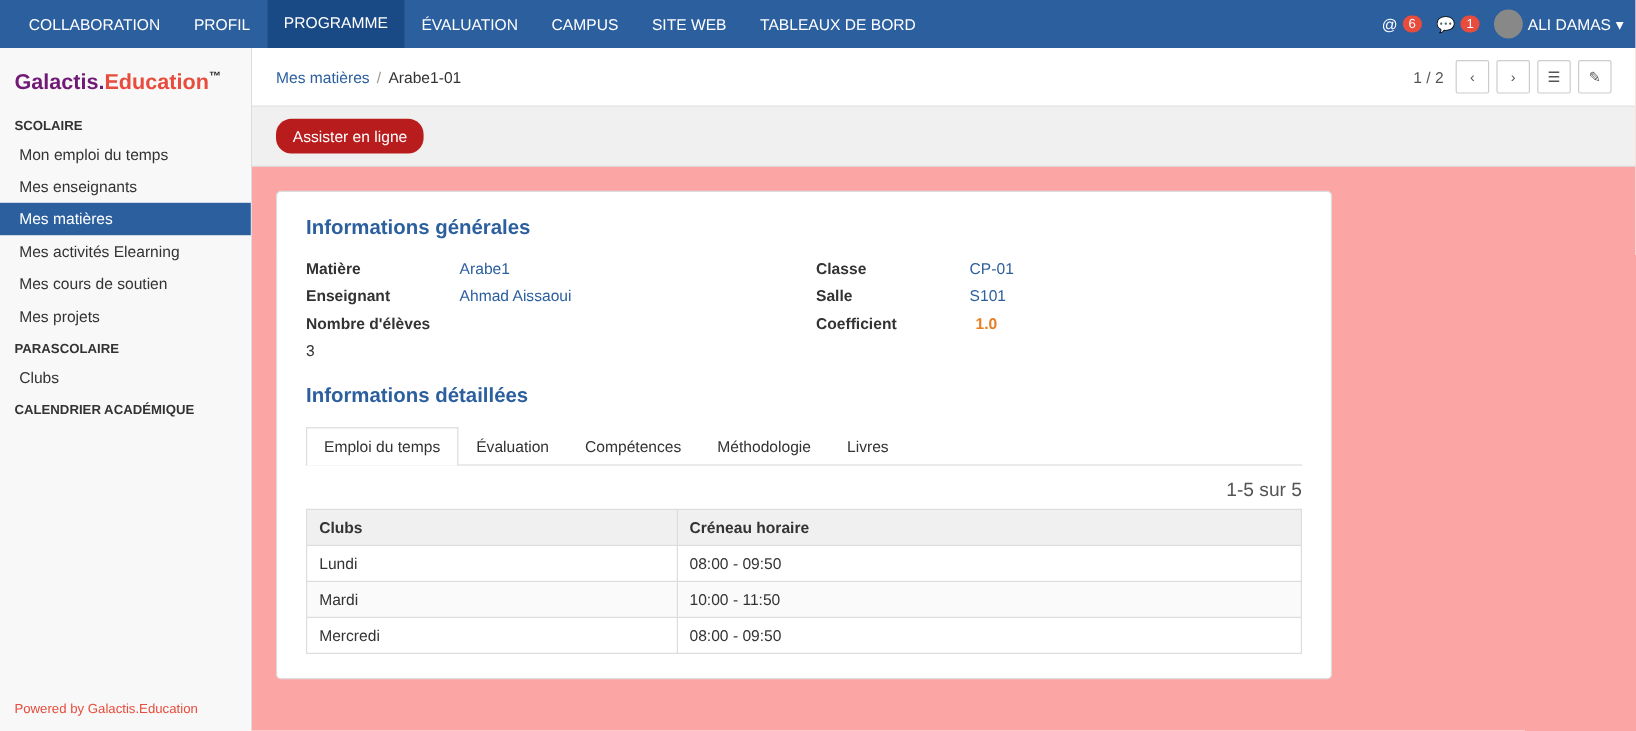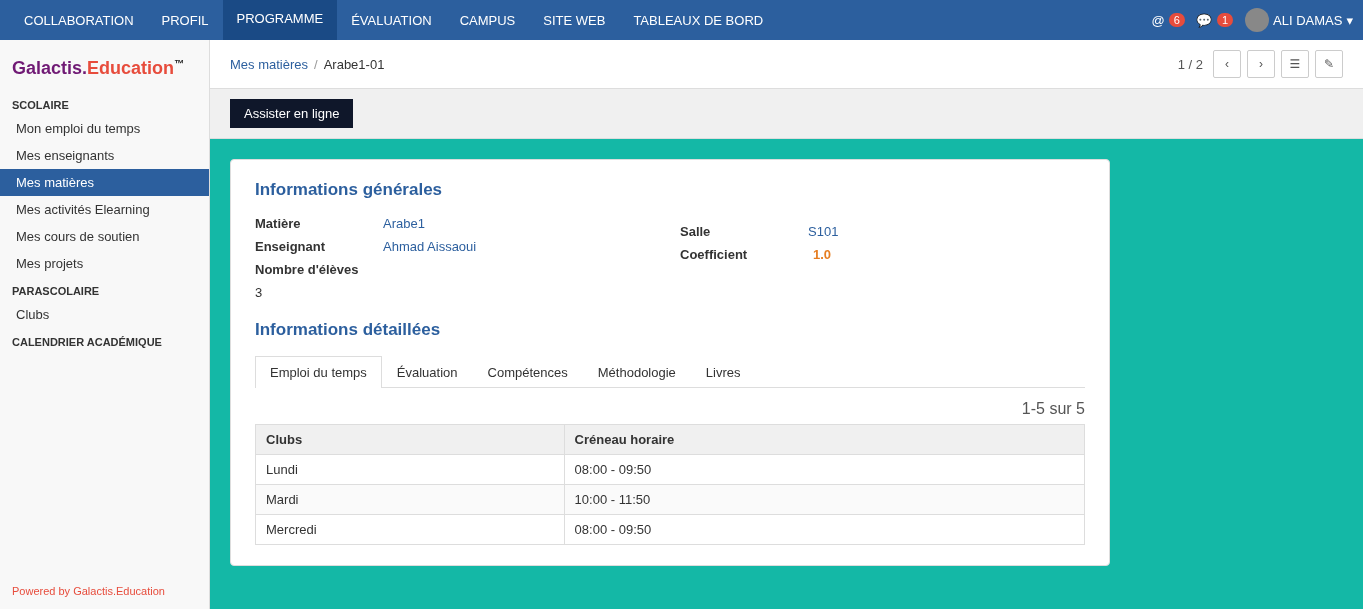--- a/index.html
+++ b/index.html
@@ -153,35 +153,35 @@
       border-radius: 2px;
     }
 
     
     .action-bar {
       padding: 10px 20px;
       background: #f0f0f0;
       border-bottom: 1px solid #ddd;
     }
     .btn-primary {
-      background: #0f172a;
+      background: #b91c1c;
       color: #fff;
       border: none;
       padding: 7px 14px;
       font-size: 13px;
       cursor: pointer;
-      border-radius: 0;
+      border-radius: 13px;
     }
 
     
     .content-area {
       flex: 1;
       overflow-y: auto;
       padding: 20px;
-      background: #14b8a6;
+      background: #fca5a5;
     }
 
     .info-card {
       background: #fff;
       border: 1px solid #ddd;
       border-radius: 4px;
       padding: 20px 24px;
       max-width: 880px;
     }
 
@@ -357,20 +357,24 @@
               <span class="info-label">Enseignant</span>
               <span class="info-value link">Ahmad Aissaoui</span>
             </div>
             <div class="info-row" style="margin-top:8px;flex-direction:column;">
               <span class="info-label">Nombre d'élèves</span>
               <span class="info-value">3</span>
             </div>
           </div>
 
           <div>
+            <div class="info-row">
+              <span class="info-label">Classe</span>
+              <span class="info-value link">CP-01</span>
+            </div>
             <div class="info-row" style="margin-top:8px;">
               <span class="info-label">Salle</span>
               <span class="info-value link">S101</span>
             </div>
             <div class="info-row" style="margin-top:8px;gap:13px;">
               <span class="info-label">Coefficient</span>
               <span class="info-value highlight">1.0</span>
             </div>
           </div>
         </div>

